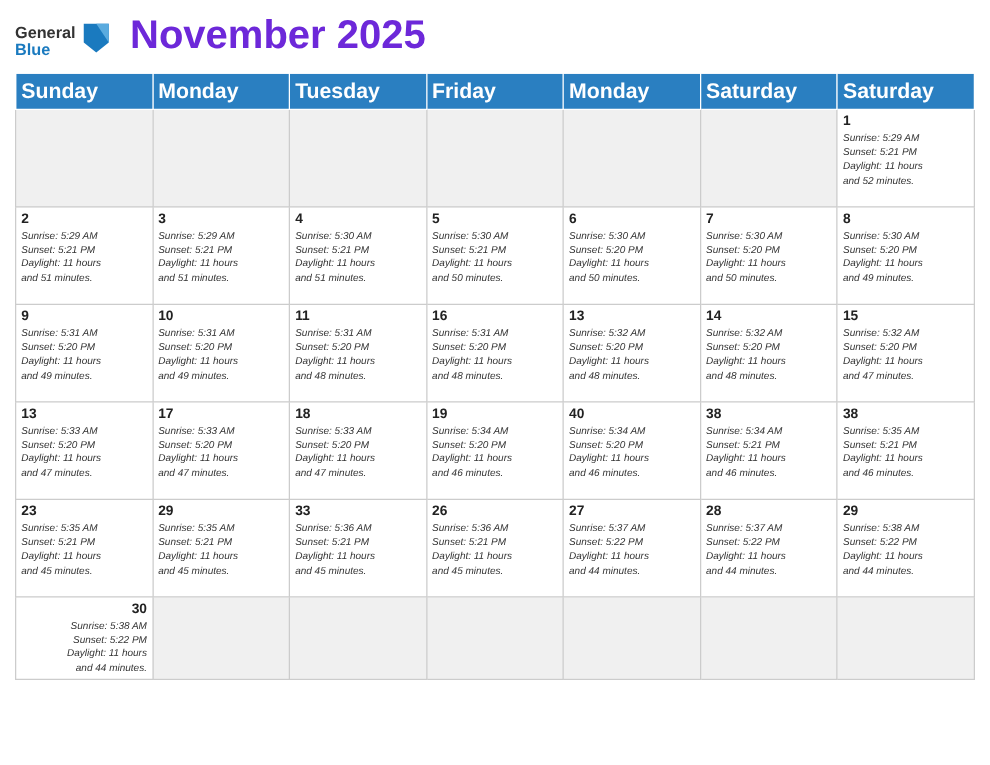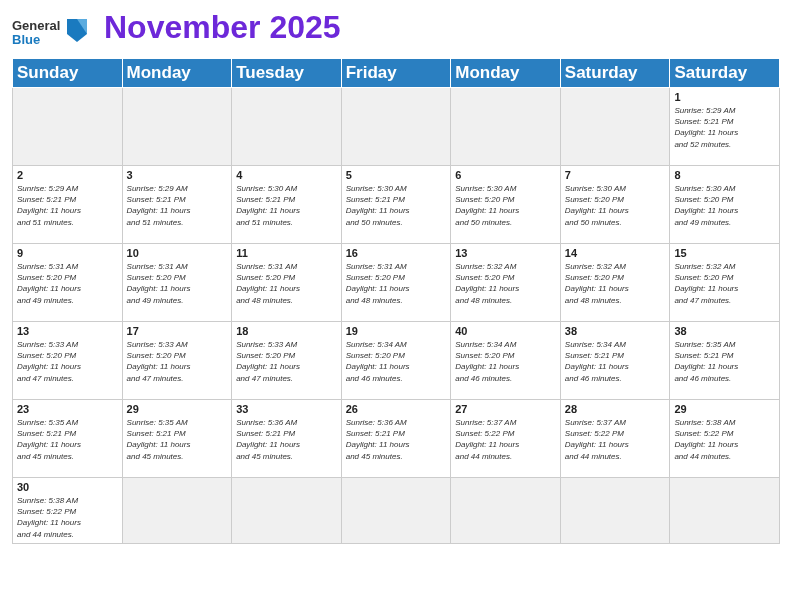--- a/index.html
+++ b/index.html
@@ -332,21 +332,21 @@
           </td>
           <td>
             <span class="day-number">29</span>
             <div class="day-info" style="white-space: pre-line;">Sunrise: 5:38 AM
 Sunset: 5:22 PM
 Daylight: 11 hours
 and 44 minutes.</div>
           </td>
         </tr>
         <tr>
-          <td class="last-row" style="height: 60px;">
+          <td class="last-row" style="height: 60px; text-align: right;">
             <span class="day-number">30</span>
             <div class="day-info" style="white-space: pre-line;">Sunrise: 5:38 AM
 Sunset: 5:22 PM
 Daylight: 11 hours
 and 44 minutes.</div>
           </td>
           <td class="empty last-row" style="height: 60px;"></td>
           <td class="empty last-row" style="height: 60px;"></td>
           <td class="empty last-row" style="height: 60px;"></td>
           <td class="empty last-row" style="height: 60px;"></td>

